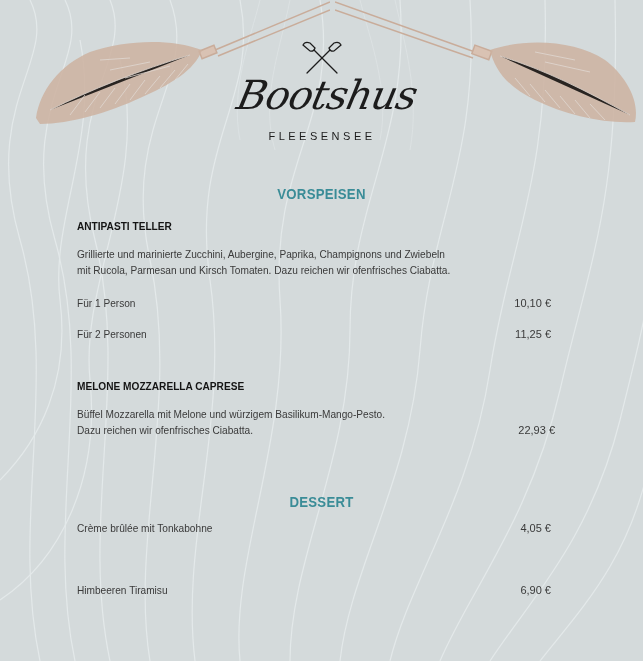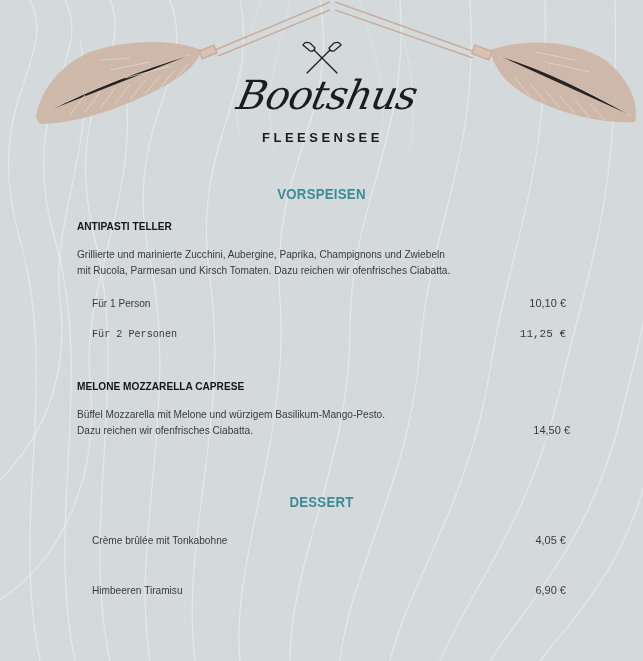--- a/index.html
+++ b/index.html
@@ -14,37 +14,37 @@
   .paddle { position: absolute; z-index: 1; }
   .header { position: absolute; left: 0; top: 0; width: 643px; z-index: 2; }
   .oars-logo { position: absolute; left: 301px; top: 40px; }
   .brand-script {
     position: absolute; left: 238px; top: 72px; width: 170px; text-align: center;
     font-family: "DejaVu Serif", serif; font-style: italic; font-size: 40px;
     color: #1c1c1c; letter-spacing: -1px; transform: skewX(-12deg);
   }
   .brand-sub {
     position: absolute; left: 262px; top: 130px; width: 120px; text-align: center;
-    font-size: 13px; font-weight: bold; letter-spacing: 3.5px; color: #1c1c1c;
+    font-size: 11px; font-weight: normal; letter-spacing: 3.5px; color: #1c1c1c;
   }
   .content { position: absolute; left: 0; top: 0; width: 643px; z-index: 2; }
   .section-title {
     position: absolute; width: 643px; text-align: center;
     font-family: "Liberation Sans", sans-serif; font-weight: bold; font-size: 15px;
     color: #3a8c97; letter-spacing: 0.3px; transform: scaleX(0.88);
   }
   .item-title {
     position: absolute; left: 77px; font-weight: bold; font-size: 11.5px;
     color: #141414; transform: scaleX(0.88); transform-origin: left center;
   }
   .desc {
     position: absolute; left: 77px; font-size: 11px; line-height: 16px;
     color: #3a3a3a; transform: scaleX(0.92); transform-origin: left center; white-space: nowrap;
   }
-  .row { position: absolute; left: 77px; width: 474px; height: 16px; font-size: 11px; color: #3a3a3a; margin-left: 15px; }
+  .row { position: absolute; left: 77px; width: 474px; height: 16px; font-size: 11px; color: #3a3a3a; }
   .row .label { position: absolute; left: 0; top: 0; transform: scaleX(0.92); transform-origin: left center; white-space: nowrap; }
   .row .price { position: absolute; right: 0; top: 0; white-space: nowrap; }
 </style>
 </head>
 <body>
 
 <svg class="bg-waves" viewBox="0 0 643 661" xmlns="http://www.w3.org/2000/svg">
   <g fill="none" stroke="#e9eeef" stroke-width="1.2" opacity="0.75">
     <path d="M40 661 C 10 520, 60 380, 20 240 S 60 60, 30 0"></path>
     <path d="M75 661 C 45 520, 95 380, 55 240 S 95 60, 65 0"></path>
@@ -132,37 +132,37 @@
   <div class="item-title" style="top:220px;">ANTIPASTI TELLER</div>
   <div class="desc" style="top:246px;">
     <div>Grillierte und marinierte Zucchini, Aubergine, Paprika, Champignons und Zwiebeln</div>
     <div>mit Rucola, Parmesan und Kirsch Tomaten. Dazu reichen wir ofenfrisches Ciabatta.</div>
   </div>
 
   <div class="row" style="top:297px;">
     <span class="label">Für 1 Person</span>
     <span class="price">10,10 €</span>
   </div>
-  <div class="row" style="top:328px;font-family:Liberation Mono, monospace;">
+  <div class="row" style="top:328px;">
     <span class="label">Für 2 Personen</span>
     <span class="price">11,25 €</span>
   </div>
 
   <div class="item-title" style="top:380px;">MELONE MOZZARELLA CAPRESE</div>
   <div class="desc" style="top:406px;">
     <div>Büffel Mozzarella mit Melone und würzigem Basilikum-Mango-Pesto.</div>
     <div>Dazu reichen wir ofenfrisches Ciabatta.</div>
   </div>
   <div class="row" style="top:424px; width:478px;">
-    <span class="price">14,50 €</span>
+    <span class="price">22,93 €</span>
   </div>
 
   <div class="section-title" style="top:493px;">DESSERT</div>
 
-  <div class="row" style="top:534px;text-align:center;">
+  <div class="row" style="top:522px;text-align:center;">
     <span class="label">Crème brûlée mit Tonkabohne</span>
     <span class="price">4,05 €</span>
   </div>
   <div class="row" style="top:584px;">
     <span class="label">Himbeeren Tiramisu</span>
     <span class="price">6,90 €</span>
   </div>
 </div>
 
 </body></html>

